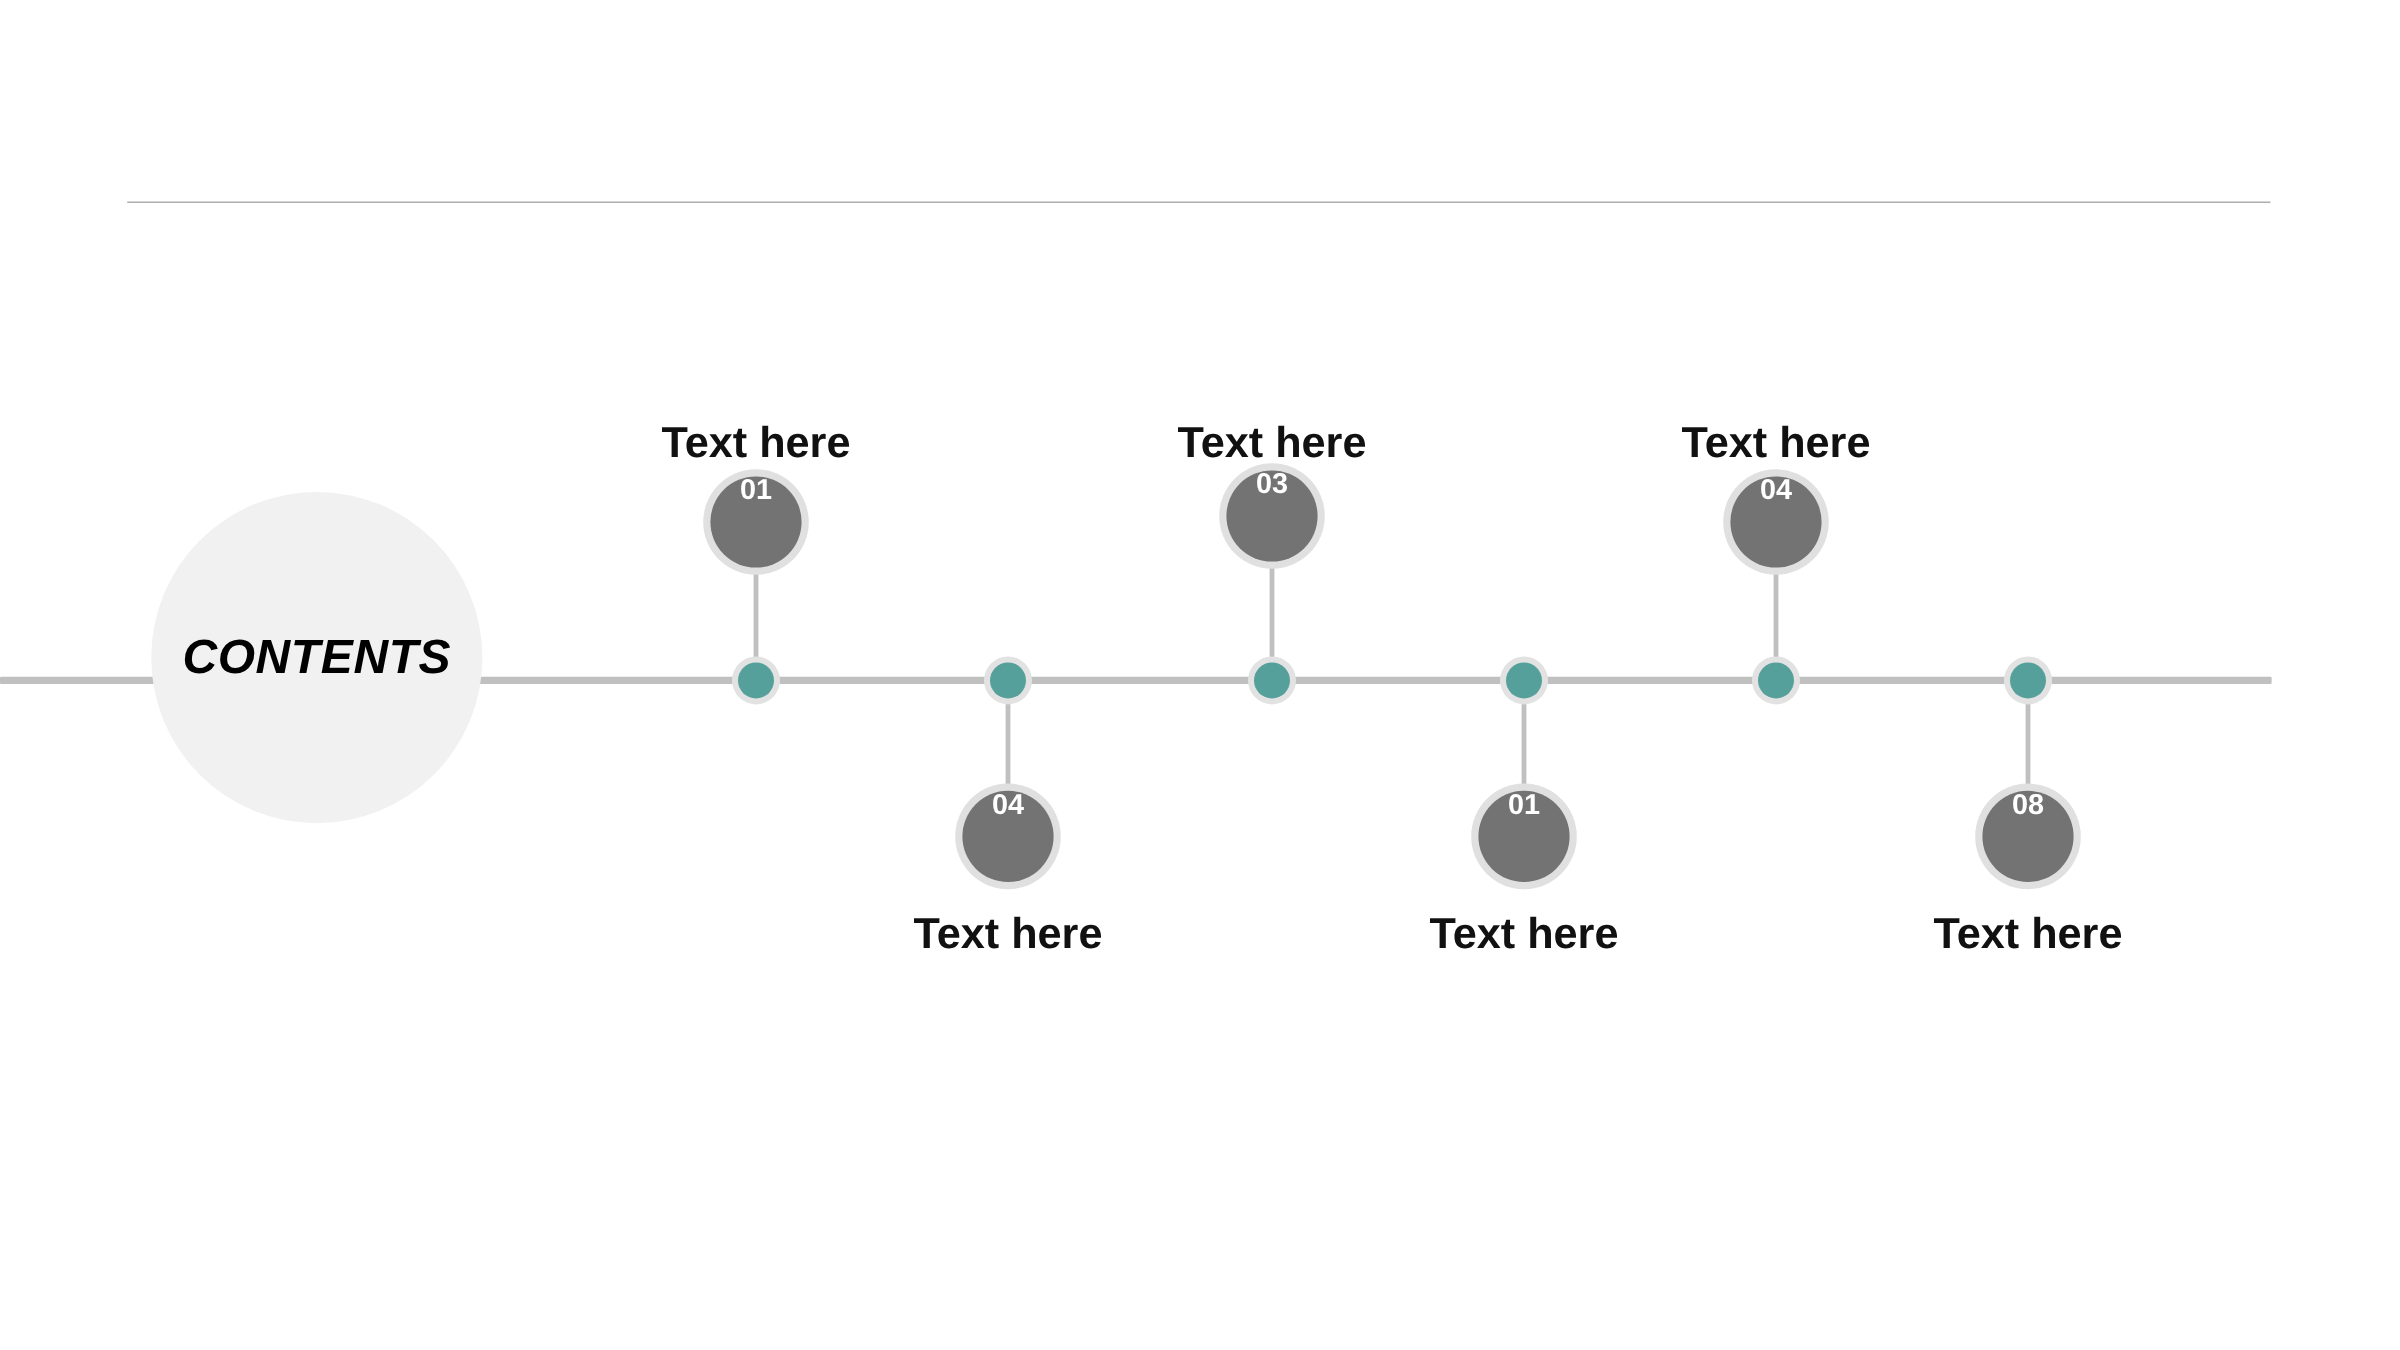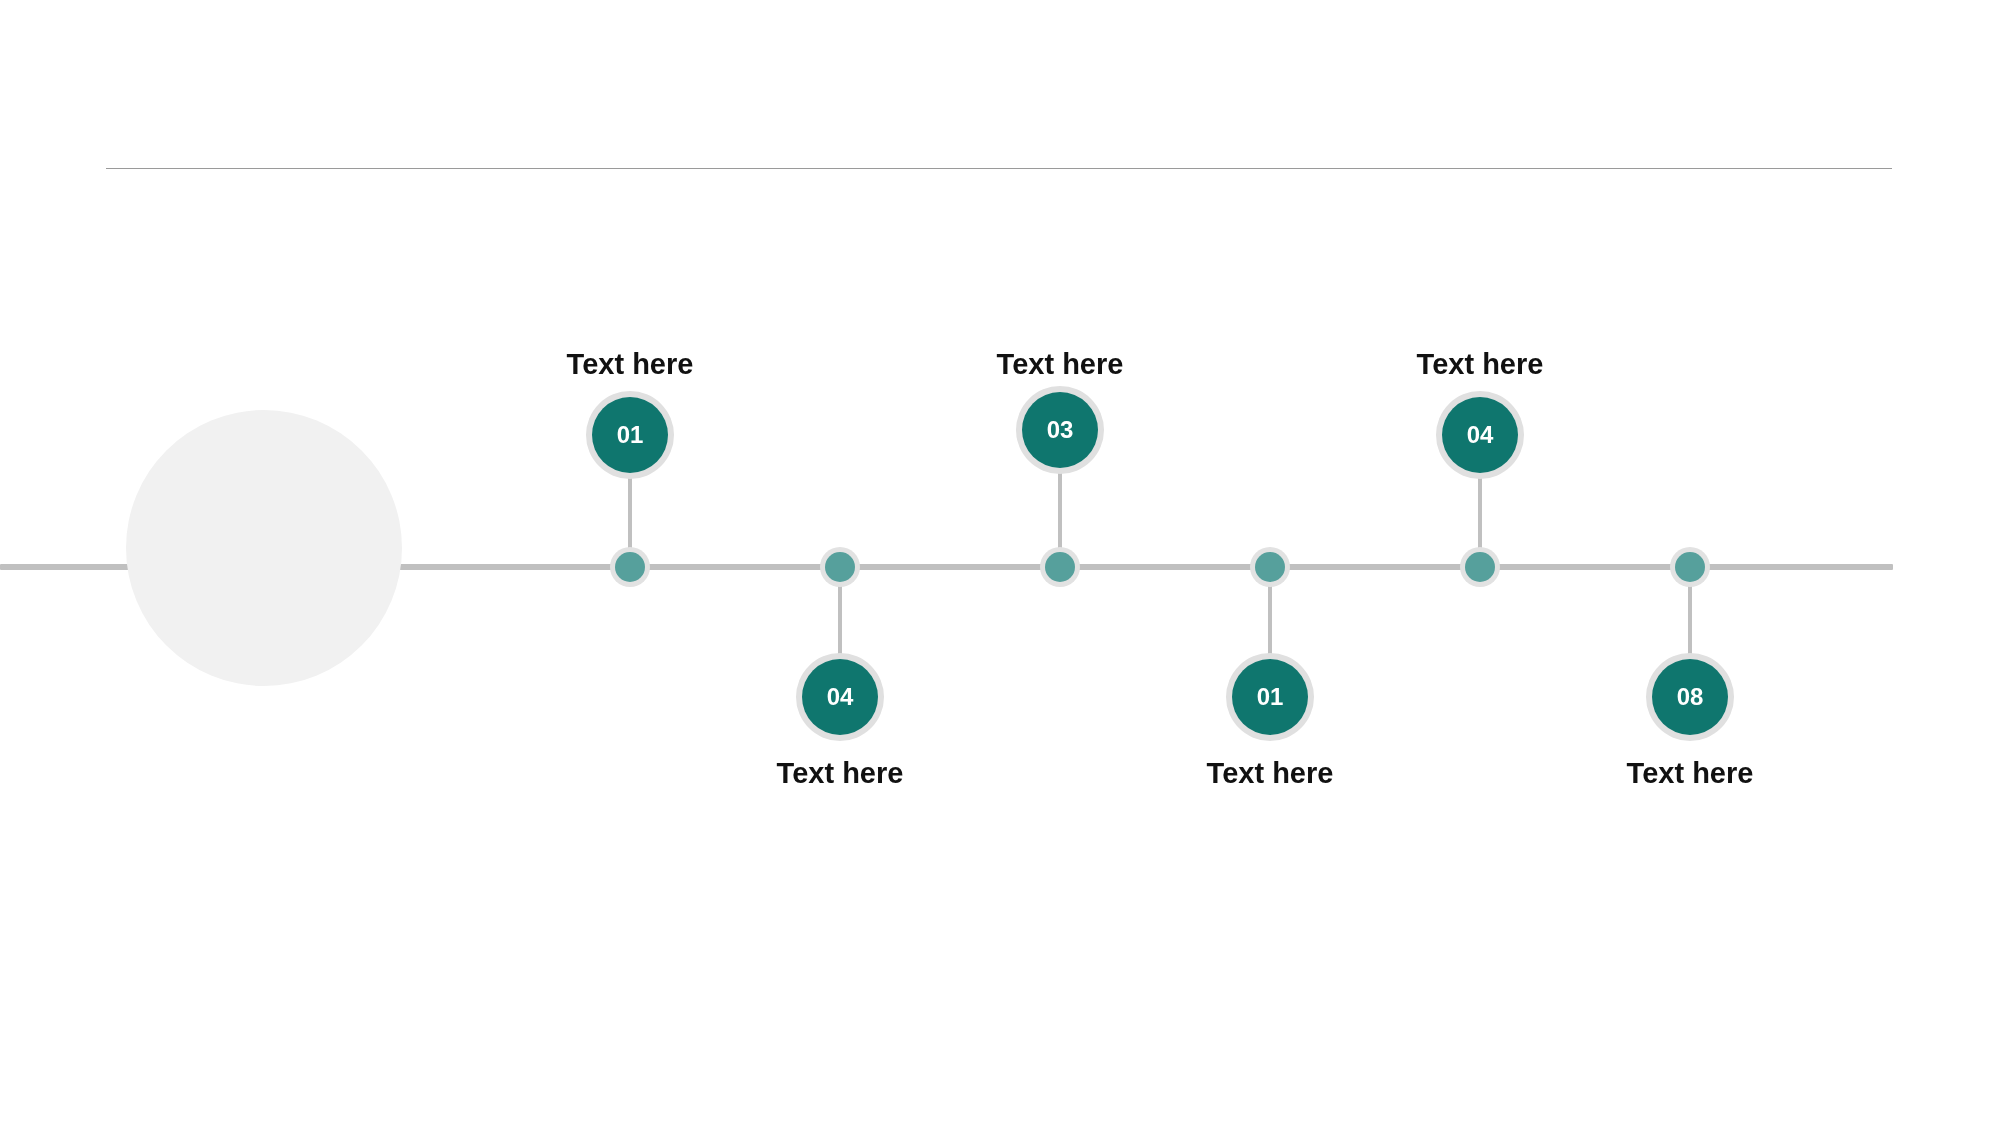--- a/index.html
+++ b/index.html
@@ -89,55 +89,56 @@
   }
 
   
   .node {
     position: absolute;
     width: 76px;
     height: 76px;
     margin-left: -38px;
     margin-top: -38px;
     border-radius: 50%;
-    background: #0f766e;
+    background: #737373;
     box-shadow: 0 0 0 6px #e0e0e0;
     display: flex;
-    align-items: center;
+    align-items: flex-start;
     justify-content: center;
   }
   .node-number {
     color: #ffffff;
     font-size: 24px;
     font-weight: bold;
     line-height: 1;
   }
 
   
   .caption {
     position: absolute;
     width: 300px;
     margin-left: -150px;
     text-align: center;
-    font-size: 29px;
+    font-size: 36px;
     font-weight: bold;
     color: #111111;
     white-space: nowrap;
   }
 </style>
 </head>
 <body>
 
 <div id="stage">
 
   <div class="top-rule"></div>
 
   <div class="axis"></div>
 
   <div class="contents-circle"></div>
+  <div class="contents-label">CONTENTS</div>
 
   <div class="stem" style="left:628px; top:473px; height:94px;"></div>
   <div class="axis-dot" style="left:630px; top:567px;"></div>
   <div class="node" style="left:630px; top:435px;">
     <span class="node-number">01</span>
   </div>
   <div class="caption" style="left:630px; top:348px;">Text here</div>
 
   <div class="stem" style="left:838px; top:567px; height:94px;"></div>
   <div class="axis-dot" style="left:840px; top:567px;"></div>

